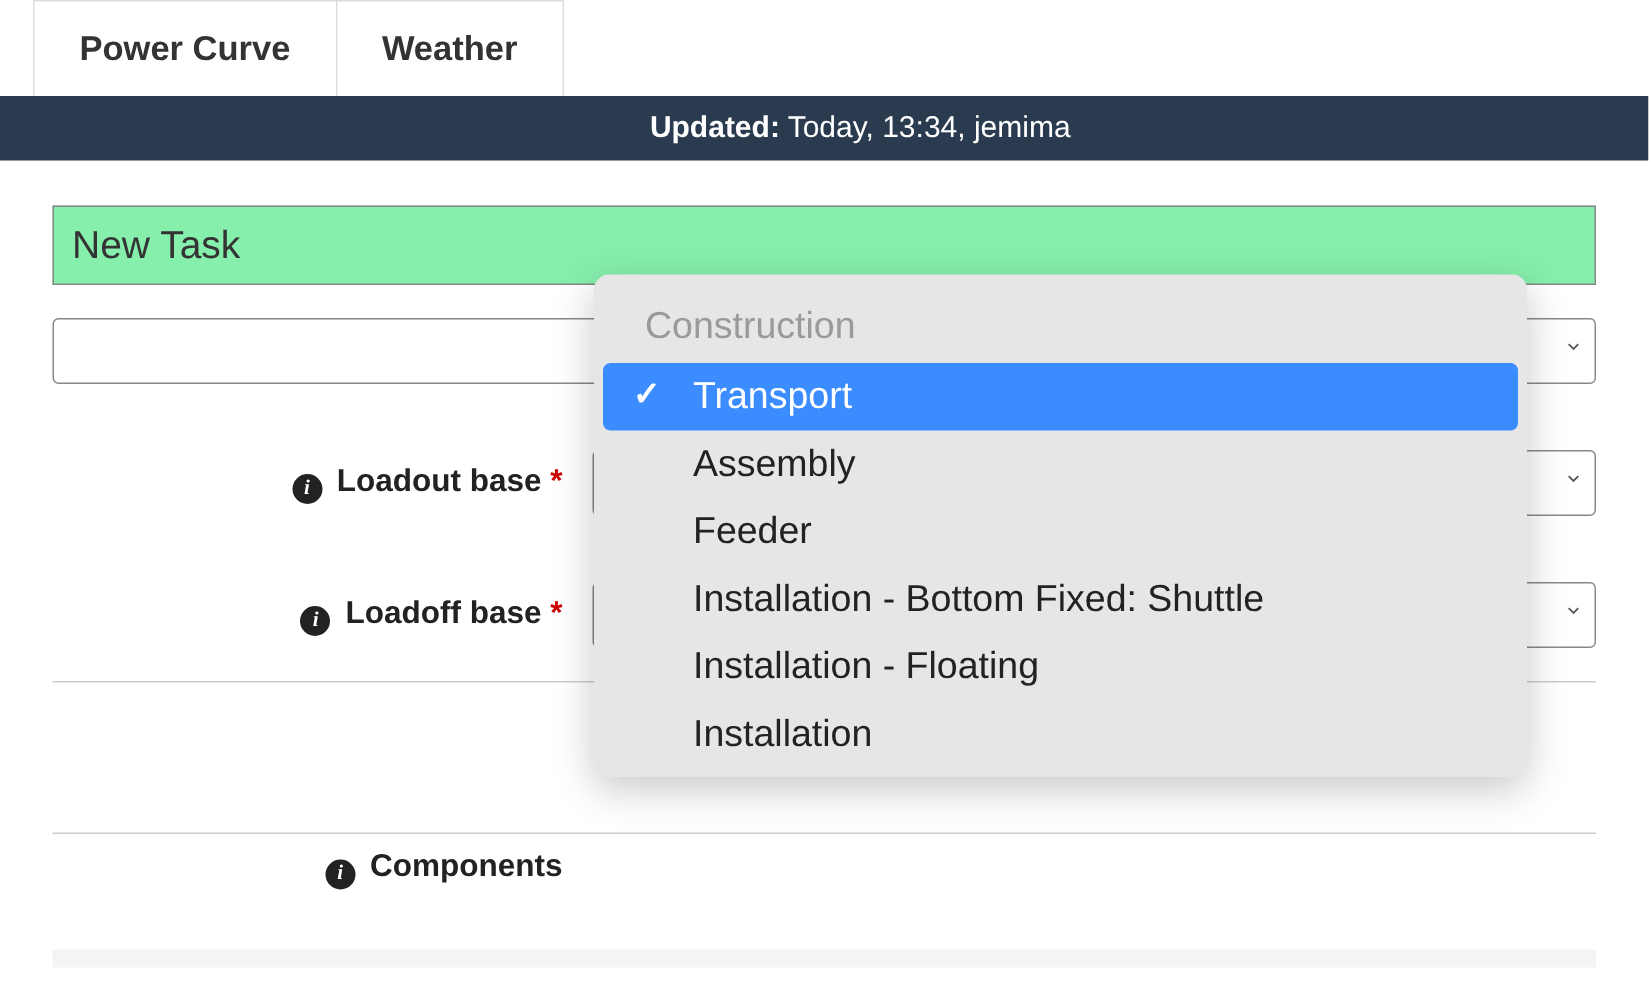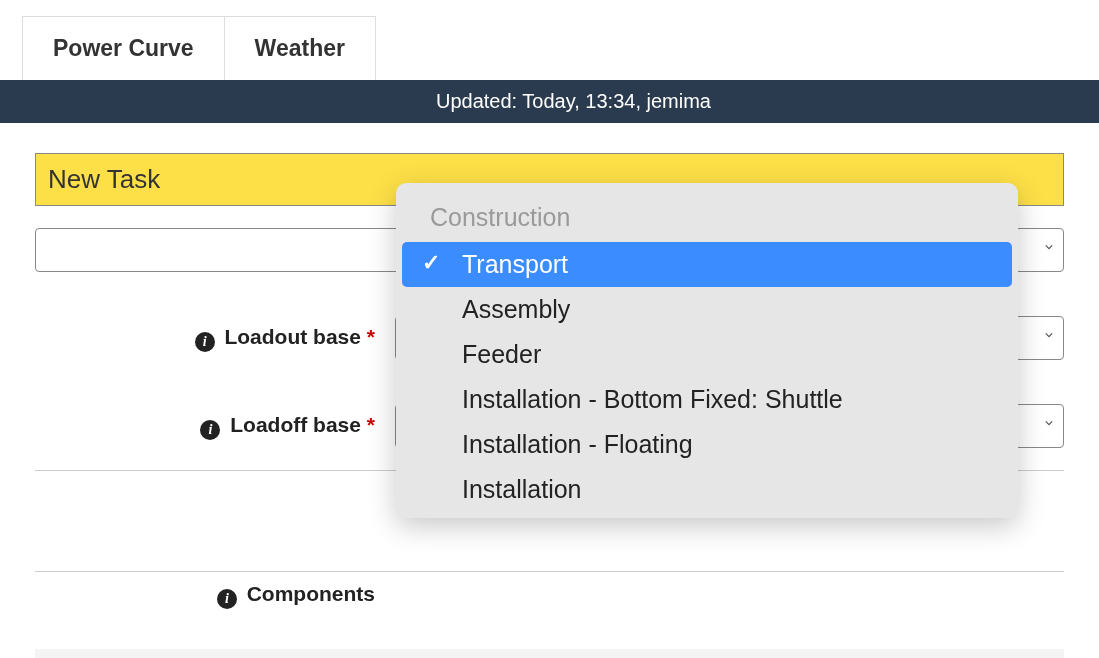--- a/index.html
+++ b/index.html
@@ -8,21 +8,21 @@
       background: #fff;
       width: 1099px;
       height: 658px;
       overflow: hidden;
       position: relative;
     }
     .tabs {
       display: flex;
       border-bottom: 0;
       padding-left: 22px;
-      padding-top: 16px;
+      padding-top: 0;
     }
     .tab {
       padding: 18px 30px;
       font-size: 23px;
       font-weight: 600;
       color: #333;
       border: 1px solid #ddd;
       border-bottom: none;
       background: #fff;
       cursor: pointer;
@@ -40,31 +40,31 @@
       background: #fff;
     }
     .update-bar {
       background: #2a3b4f;
       color: #fff;
       text-align: center;
       padding: 10px 0;
       font-size: 20px;
       width: 100%;
     }
-    .update-bar strong { font-weight: 400; margin-left: 48px; }
+    .update-bar strong { font-weight: 700; margin-left: 48px; }
     .form-area {
       padding: 30px 35px 0 35px;
     }
     .title-input {
       width: 100%;
       border: 1px solid #888;
       font-size: 26px;
       font-weight: 400;
       padding: 10px 12px;
-      background: #fde047;
+      background: #86efac;
       color: #333;
     }
     .form-row {
       display: flex;
       align-items: center;
       padding: 22px 0;
       border-bottom: none;
     }
     .form-label-cell {
       width: 360px;

